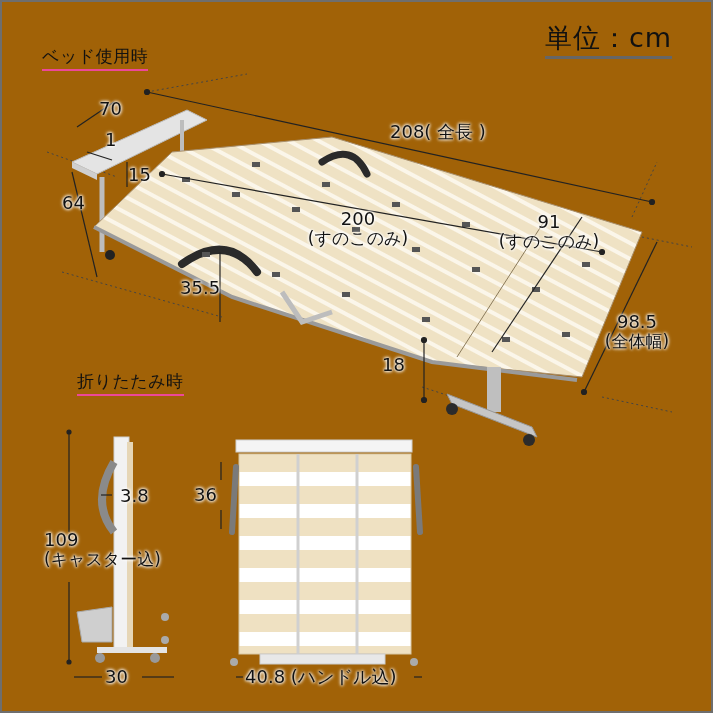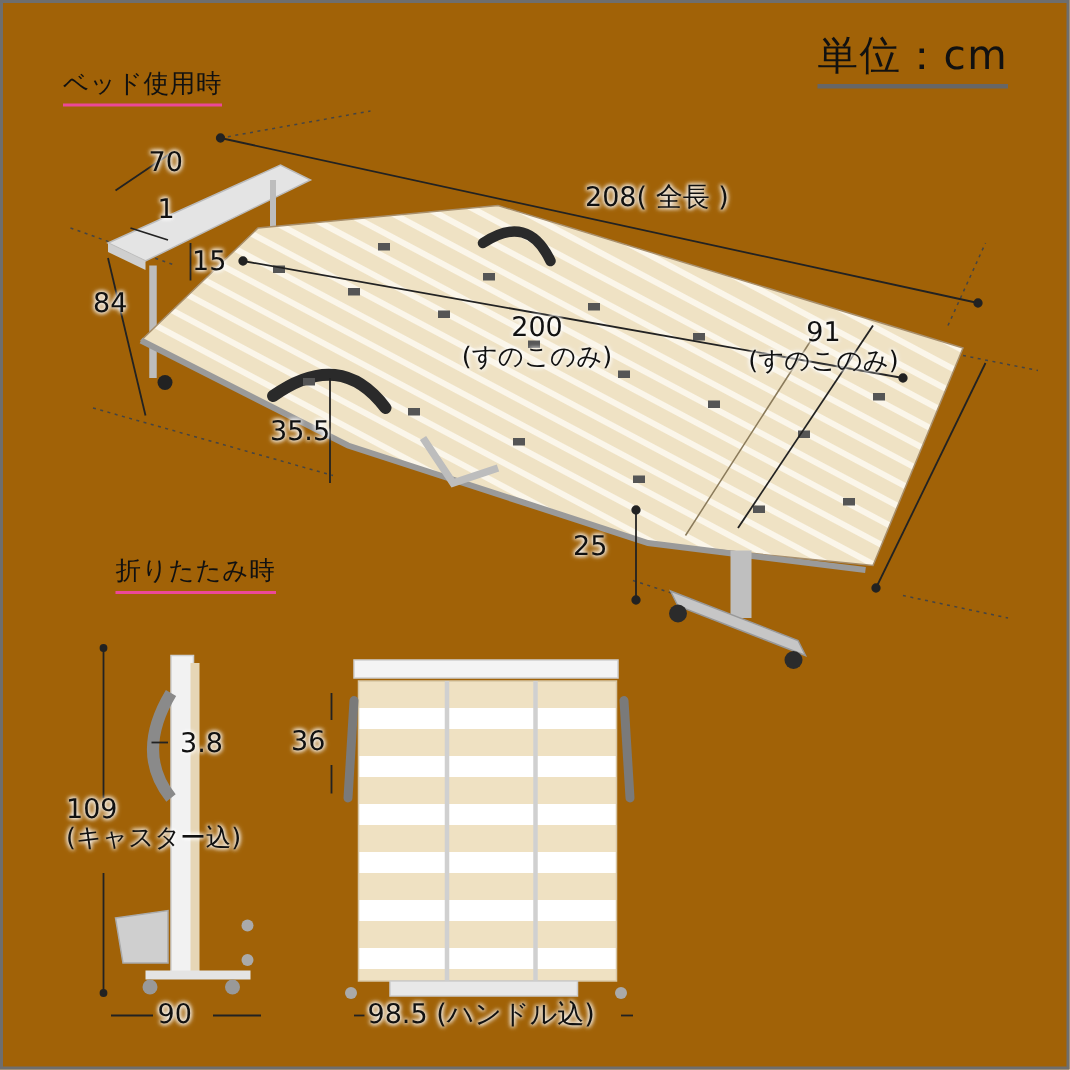--- a/index.html
+++ b/index.html
@@ -149,43 +149,47 @@
 
   <div class="abs unit" style="left:543px; top:20px;">単位：cm</div>
 
   <div class="abs heading" style="left:40px; top:44px;">ベッド使用時</div>
 
   <div class="abs dim" style="left:388px; top:120px;">208( 全長 )</div>
 
   <div class="abs dim" style="left:97px; top:97px;">70</div>
   <div class="abs dim" style="left:103px; top:128px;">1</div>
   <div class="abs dim" style="left:126px; top:163px;">15</div>
-  <div class="abs dim" style="left:60px; top:191px;">84</div>
+  <div class="abs dim" style="left:60px; top:191px;">64</div>
   <div class="abs dim" style="left:178px; top:276px;">35.5</div>
 
   <div class="abs" style="left:296px; top:207px; text-align:center; width:120px;">
     <div class="dim">200</div>
     <div class="dim small">(すのこのみ)</div>
   </div>
 
   <div class="abs" style="left:487px; top:210px; text-align:center; width:120px;">
     <div class="dim">91</div>
     <div class="dim small">(すのこのみ)</div>
   </div>
 
+  <div class="abs" style="left:590px; top:310px; text-align:center; width:90px;">
+    <div class="dim">98.5</div>
+    <div class="dim small">(全体幅)</div>
+  </div>
 
-  <div class="abs dim" style="left:380px; top:353px;">25</div>
+  <div class="abs dim" style="left:380px; top:353px;">18</div>
 
   <div class="abs heading" style="left:40px; top:369px;margin-left:35px;">折りたたみ時</div>
 
   <div class="abs dim" style="left:118px; top:484px;">3.8</div>
 
   <div class="abs" style="left:42px; top:528px;">
     <div class="dim" style="text-align:left;">109</div>
     <div class="dim small" style="text-align:left;">(キャスター込)</div>
   </div>
 
-  <div class="abs dim" style="left:103px; top:665px;">90</div>
+  <div class="abs dim" style="left:103px; top:665px;">30</div>
 
   <div class="abs dim" style="left:192px; top:483px;">36</div>
 
-  <div class="abs dim" style="left:243px; top:665px;">98.5 (ハンドル込)</div>
+  <div class="abs dim" style="left:243px; top:665px;">40.8 (ハンドル込)</div>
 </div>
 
 </body></html>

